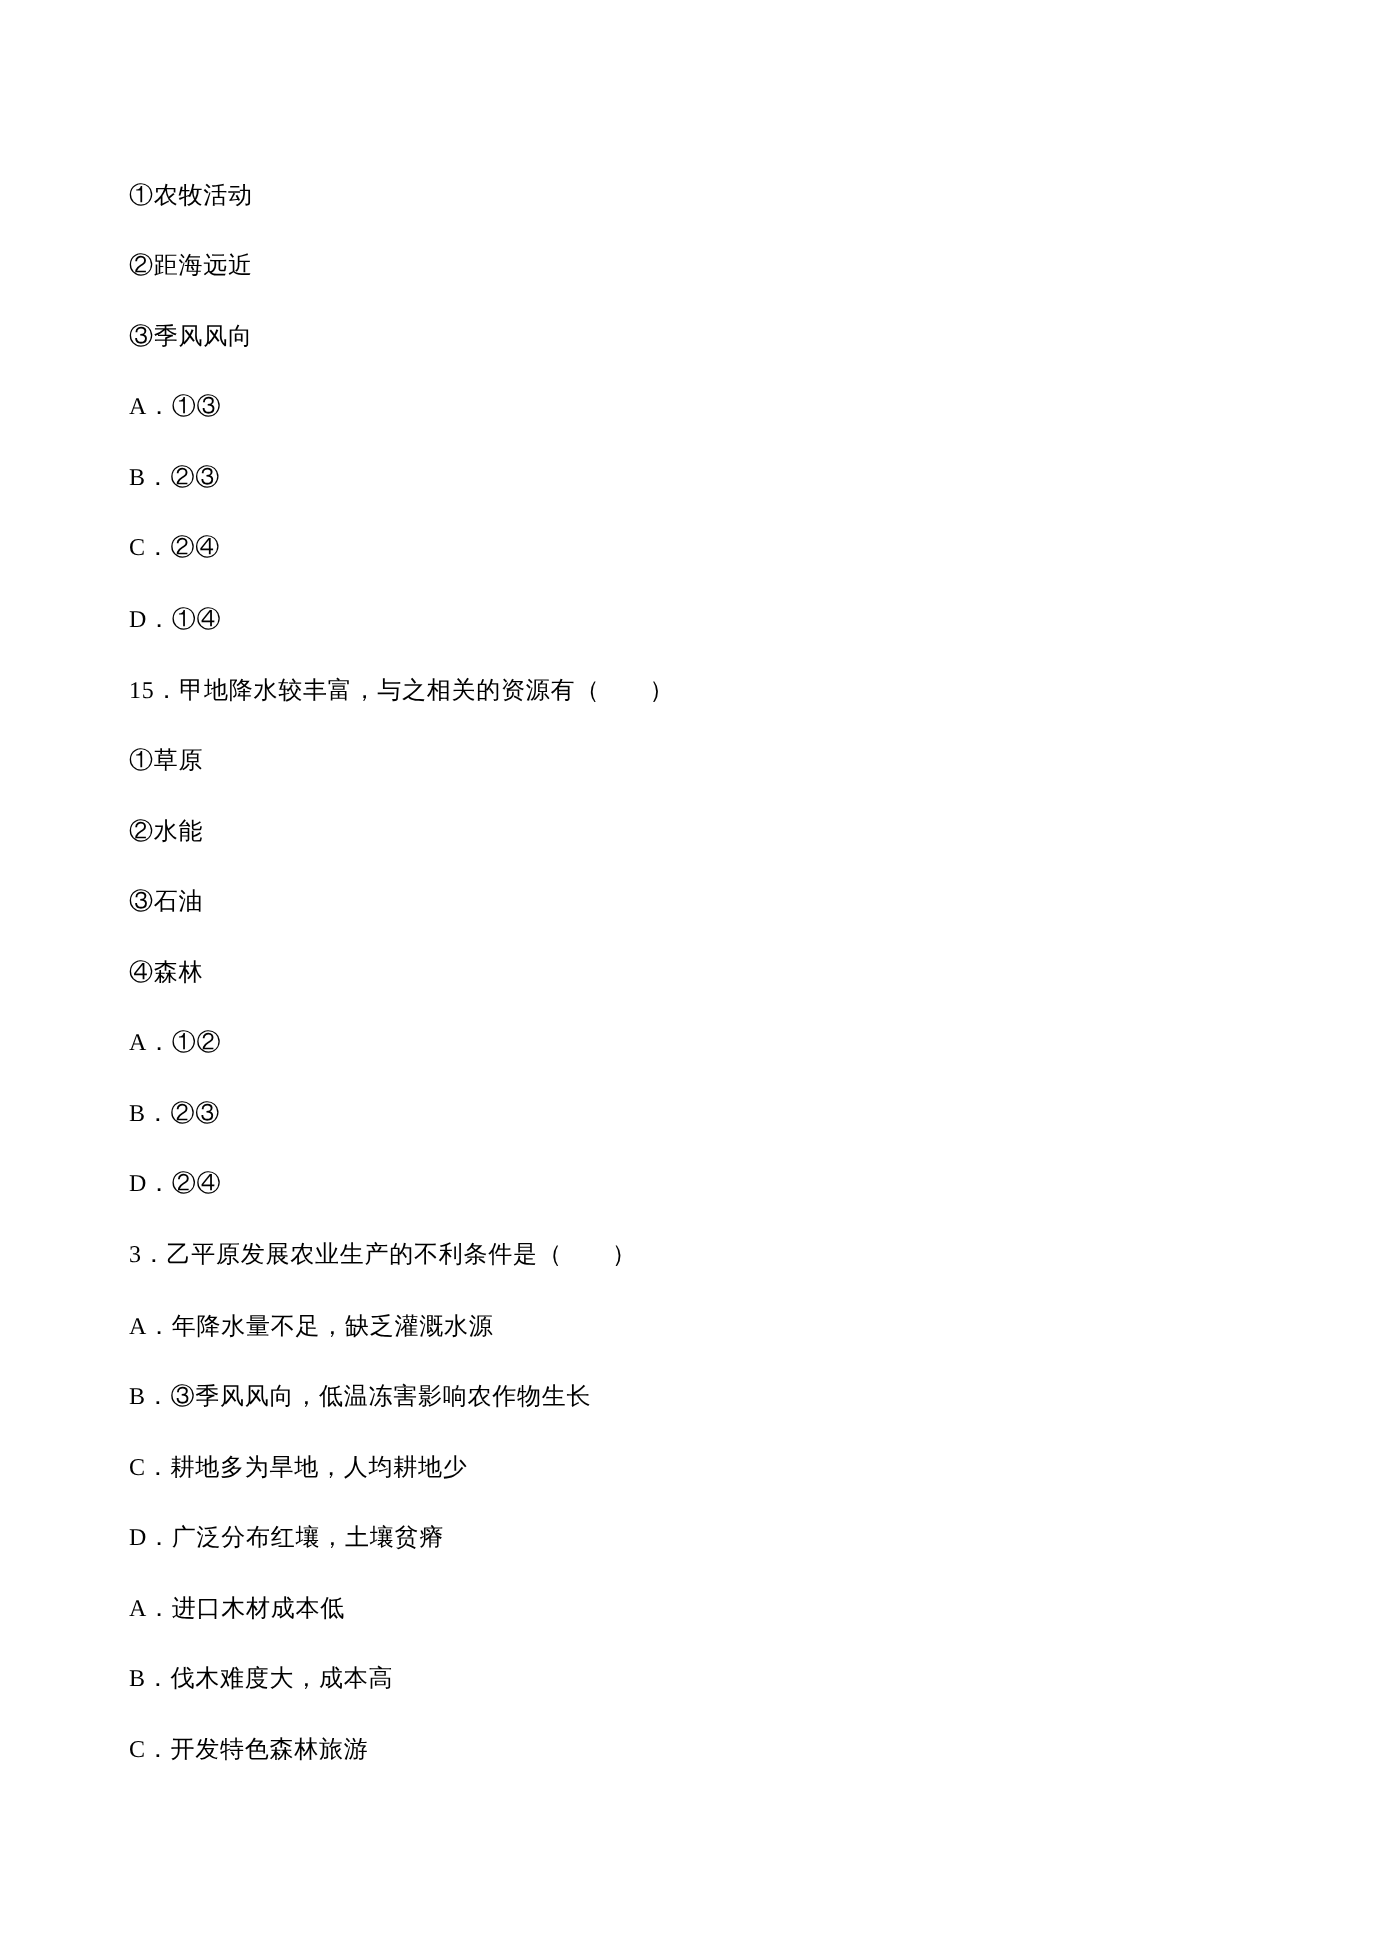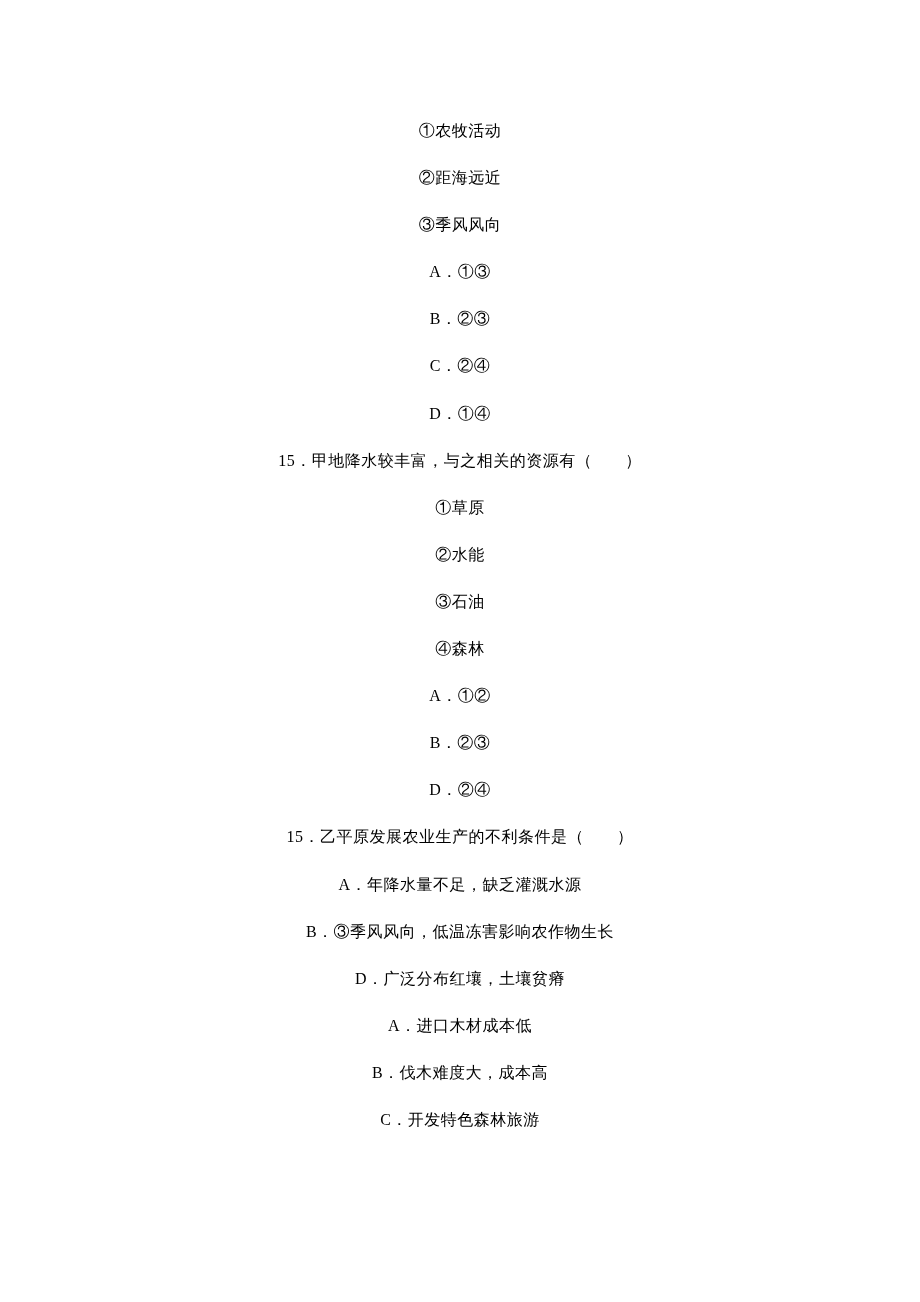--- a/index.html
+++ b/index.html
@@ -13,21 +13,20 @@
       background: #ffffff;
       font-family: "SimSun", "宋体", serif;
       font-size: 16px;
       color: #000000;
       padding: 118px 86px 0 86px;
       line-height: 1.6;
     }
     .line {
       margin-bottom: 21.5px;
       letter-spacing: 0.5px;
-      text-align: center;
     }
   </style>
 </head>
 <body>
 
 <div id="content">
     <div class="line">①农牧活动</div>
     <div class="line">②距海远近</div>
     <div class="line">③季风风向</div>
     <div class="line">A．①③</div>
@@ -35,20 +34,21 @@
     <div class="line">C．②④</div>
     <div class="line">D．①④</div>
     <div class="line">15．甲地降水较丰富，与之相关的资源有（　　）</div>
     <div class="line">①草原</div>
     <div class="line">②水能</div>
     <div class="line">③石油</div>
     <div class="line">④森林</div>
     <div class="line">A．①②</div>
     <div class="line">B．②③</div>
     <div class="line">D．②④</div>
-    <div class="line">15．乙平原发展农业生产的不利条件是（　　）</div>
+    <div class="line">3．乙平原发展农业生产的不利条件是（　　）</div>
     <div class="line">A．年降水量不足，缺乏灌溉水源</div>
     <div class="line">B．③季风风向，低温冻害影响农作物生长</div>
+    <div class="line">C．耕地多为旱地，人均耕地少</div>
     <div class="line">D．广泛分布红壤，土壤贫瘠</div>
     <div class="line">A．进口木材成本低</div>
     <div class="line">B．伐木难度大，成本高</div>
     <div class="line">C．开发特色森林旅游</div>
   </div>
 
 </body></html>

